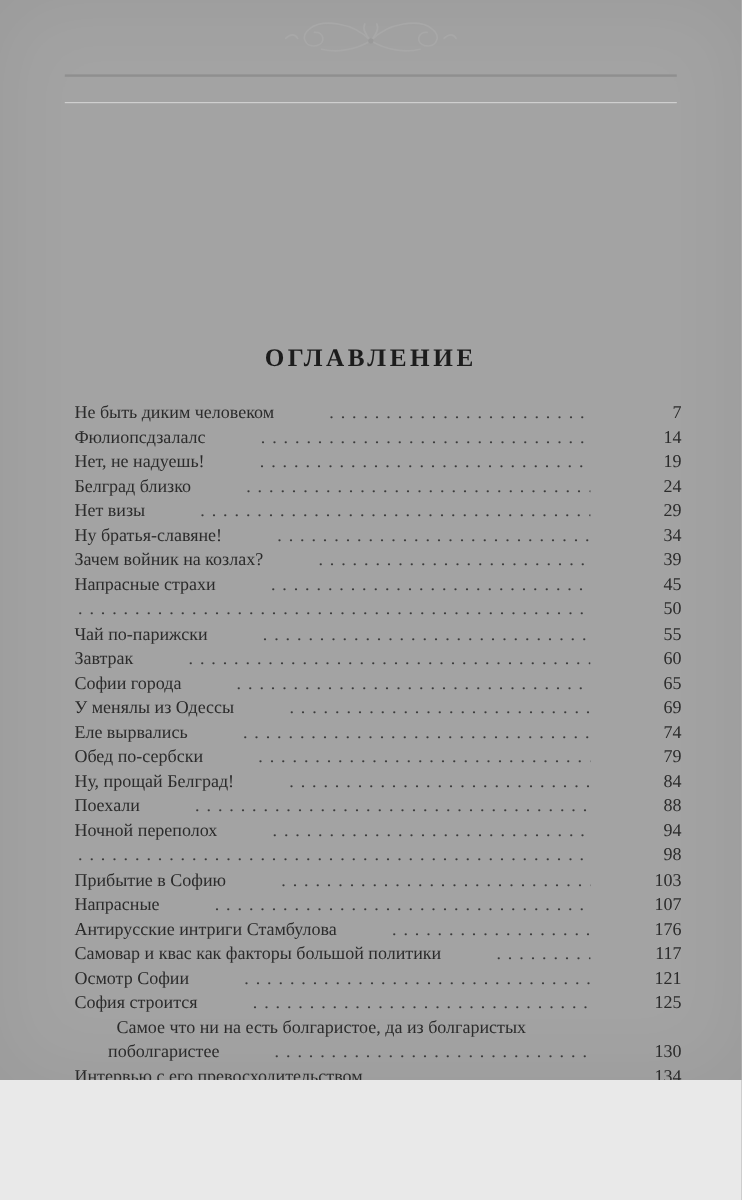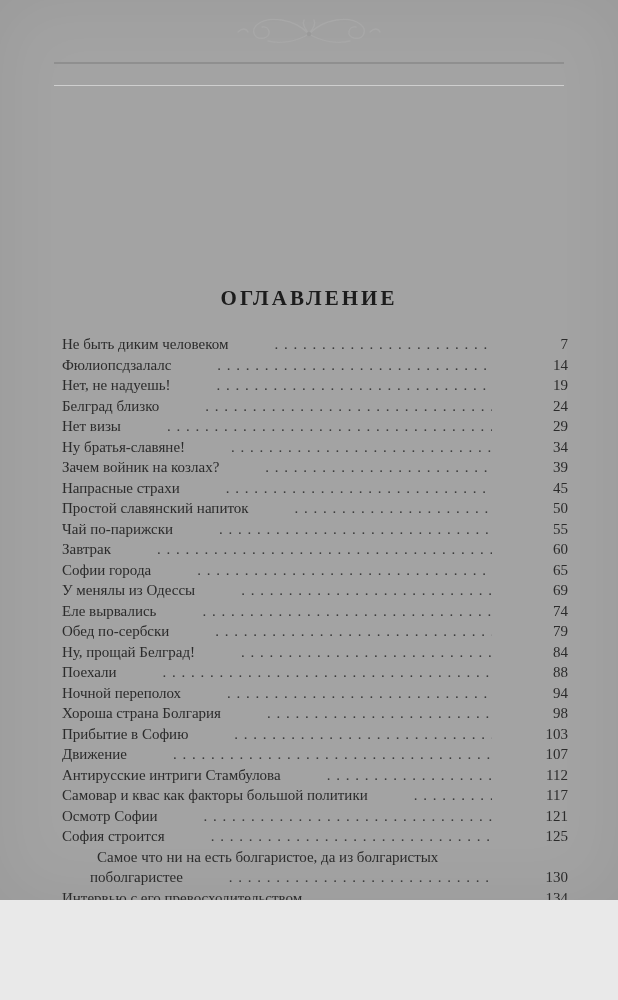--- a/index.html
+++ b/index.html
@@ -155,21 +155,20 @@
         <span class="toc-label">Зачем войник на козлах?</span>
         <span class="toc-leader">. . . . . . . . . . . . . . . . . . . . . . . . . . . . . . . . . . . . . . . . . . . . . . . . . . . . . . . . . . . . . . . . . . . . . . . . . . . . . . . . . . . . . . . . . . . . . . . . . . . . . . . . . . . . . . . . . . . . . . . . </span>
         <span class="toc-page">39</span>
       </div>
       <div class="toc-row">
         <span class="toc-label">Напрасные страхи</span>
         <span class="toc-leader">. . . . . . . . . . . . . . . . . . . . . . . . . . . . . . . . . . . . . . . . . . . . . . . . . . . . . . . . . . . . . . . . . . . . . . . . . . . . . . . . . . . . . . . . . . . . . . . . . . . . . . . . . . . . . . . . . . . . . . . . </span>
         <span class="toc-page">45</span>
       </div>
       <div class="toc-row">
-        <span class="toc-label">Простой славянский напиток</span>
         <span class="toc-leader">. . . . . . . . . . . . . . . . . . . . . . . . . . . . . . . . . . . . . . . . . . . . . . . . . . . . . . . . . . . . . . . . . . . . . . . . . . . . . . . . . . . . . . . . . . . . . . . . . . . . . . . . . . . . . . . . . . . . . . . . </span>
         <span class="toc-page">50</span>
       </div>
       <div class="toc-row">
         <span class="toc-label">Чай по-парижски</span>
         <span class="toc-leader">. . . . . . . . . . . . . . . . . . . . . . . . . . . . . . . . . . . . . . . . . . . . . . . . . . . . . . . . . . . . . . . . . . . . . . . . . . . . . . . . . . . . . . . . . . . . . . . . . . . . . . . . . . . . . . . . . . . . . . . . </span>
         <span class="toc-page">55</span>
       </div>
       <div class="toc-row">
         <span class="toc-label">Завтрак</span>
@@ -205,38 +204,37 @@
         <span class="toc-label">Поехали</span>
         <span class="toc-leader">. . . . . . . . . . . . . . . . . . . . . . . . . . . . . . . . . . . . . . . . . . . . . . . . . . . . . . . . . . . . . . . . . . . . . . . . . . . . . . . . . . . . . . . . . . . . . . . . . . . . . . . . . . . . . . . . . . . . . . . . </span>
         <span class="toc-page">88</span>
       </div>
       <div class="toc-row">
         <span class="toc-label">Ночной переполох</span>
         <span class="toc-leader">. . . . . . . . . . . . . . . . . . . . . . . . . . . . . . . . . . . . . . . . . . . . . . . . . . . . . . . . . . . . . . . . . . . . . . . . . . . . . . . . . . . . . . . . . . . . . . . . . . . . . . . . . . . . . . . . . . . . . . . . </span>
         <span class="toc-page">94</span>
       </div>
       <div class="toc-row">
-        <span class="toc-label">Хороша страна Болгария</span>
         <span class="toc-leader">. . . . . . . . . . . . . . . . . . . . . . . . . . . . . . . . . . . . . . . . . . . . . . . . . . . . . . . . . . . . . . . . . . . . . . . . . . . . . . . . . . . . . . . . . . . . . . . . . . . . . . . . . . . . . . . . . . . . . . . . </span>
         <span class="toc-page">98</span>
       </div>
       <div class="toc-row">
         <span class="toc-label">Прибытие в Софию</span>
         <span class="toc-leader">. . . . . . . . . . . . . . . . . . . . . . . . . . . . . . . . . . . . . . . . . . . . . . . . . . . . . . . . . . . . . . . . . . . . . . . . . . . . . . . . . . . . . . . . . . . . . . . . . . . . . . . . . . . . . . . . . . . . . . . . </span>
         <span class="toc-page">103</span>
       </div>
       <div class="toc-row">
-        <span class="toc-label">Движение</span>
+        <span class="toc-label">Напрасные</span>
         <span class="toc-leader">. . . . . . . . . . . . . . . . . . . . . . . . . . . . . . . . . . . . . . . . . . . . . . . . . . . . . . . . . . . . . . . . . . . . . . . . . . . . . . . . . . . . . . . . . . . . . . . . . . . . . . . . . . . . . . . . . . . . . . . . </span>
         <span class="toc-page">107</span>
       </div>
       <div class="toc-row">
         <span class="toc-label">Антирусские интриги Стамбулова</span>
         <span class="toc-leader">. . . . . . . . . . . . . . . . . . . . . . . . . . . . . . . . . . . . . . . . . . . . . . . . . . . . . . . . . . . . . . . . . . . . . . . . . . . . . . . . . . . . . . . . . . . . . . . . . . . . . . . . . . . . . . . . . . . . . . . . </span>
-        <span class="toc-page">112</span>
+        <span class="toc-page">176</span>
       </div>
       <div class="toc-row">
         <span class="toc-label">Самовар и квас как факторы большой политики</span>
         <span class="toc-leader">. . . . . . . . . . . . . . . . . . . . . . . . . . . . . . . . . . . . . . . . . . . . . . . . . . . . . . . . . . . . . . . . . . . . . . . . . . . . . . . . . . . . . . . . . . . . . . . . . . . . . . . . . . . . . . . . . . . . . . . . </span>
         <span class="toc-page">117</span>
       </div>
       <div class="toc-row">
         <span class="toc-label">Осмотр Софии</span>
         <span class="toc-leader">. . . . . . . . . . . . . . . . . . . . . . . . . . . . . . . . . . . . . . . . . . . . . . . . . . . . . . . . . . . . . . . . . . . . . . . . . . . . . . . . . . . . . . . . . . . . . . . . . . . . . . . . . . . . . . . . . . . . . . . . </span>
         <span class="toc-page">121</span>

